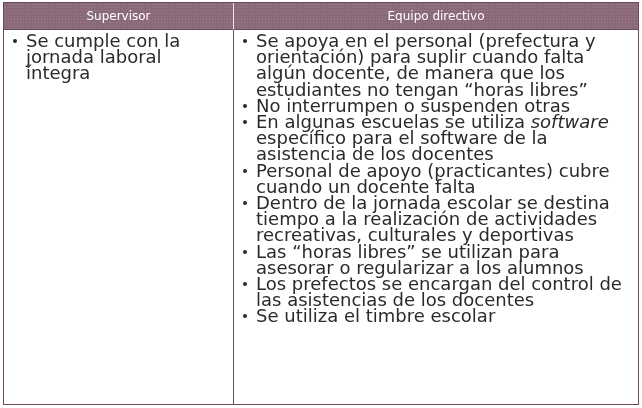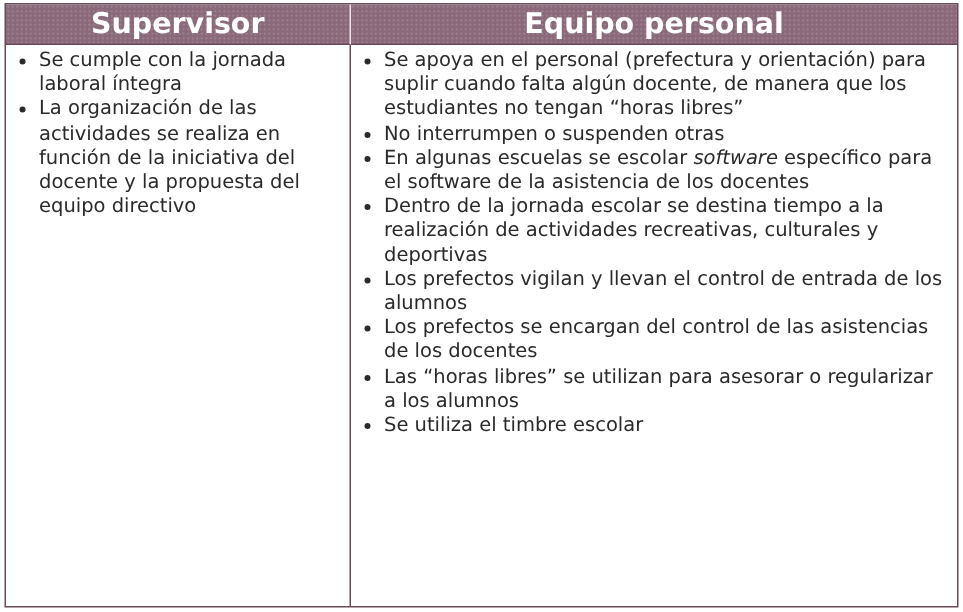--- a/index.html
+++ b/index.html
@@ -13,62 +13,61 @@
       grid-template-columns: 230px 1fr;
       grid-template-rows: 27px 1fr;
       font-family: "DejaVu Sans", "Liberation Sans", sans-serif;
       color: #2a2a2a;
     }
     .hdr {
       background: #8a6a7a;
       background-image: radial-gradient(#9c7f8d 0.6px, transparent 0.7px);
       background-size: 3px 3px;
       color: #ffffff;
-      font-weight: bold;
-      font-size: 19px;
+      font-weight: normal;
+      font-size: 12px;
       display: flex; align-items: center; justify-content: center;
       border-bottom: 1px solid #6b4a5a;
     }
     .hdr.left { border-right: 1px solid #f0e6ea; }
     .cell { padding: 3px 6px 0 5px; }
     .cell.left { border-right: 1px solid #6b4a5a; }
     ul { list-style: none; margin: 0; padding: 0; }
     li {
       position: relative;
       padding-left: 17px;
-      font-size: 13px;
+      font-size: 18px;
       line-height: 16.2px;
     }
     li::before {
       content: "";
       position: absolute; left: 4px; top: 6px;
       width: 4px; height: 4px; border-radius: 50%;
       background: #2a2a2a;
     }
     em { font-style: italic; }
   </style>
 </head>
 <body>
 
 <div class="tbl">
   <div class="hdr left">Supervisor</div>
-  <div class="hdr">Equipo personal</div>
+  <div class="hdr">Equipo directivo</div>
 
   <div class="cell left">
     <ul>
       <li>Se cumple con la jornada laboral íntegra</li>
-      <li>La organización de las actividades se realiza en función de la iniciativa del docente y la propuesta del equipo directivo</li>
     </ul>
   </div>
 
   <div class="cell">
     <ul>
       <li>Se apoya en el personal (prefectura y orientación) para suplir cuando falta algún docente, de manera que los estudiantes no tengan “horas libres”</li>
       <li>No interrumpen o suspenden otras</li>
-      <li><span>En algunas escuelas se escolar </span><em>software</em><span> específico para el software de la asistencia de los docentes</span></li>
+      <li><span>En algunas escuelas se utiliza </span><em>software</em><span> específico para el software de la asistencia de los docentes</span></li>
+      <li>Personal de apoyo (practicantes) cubre cuando un docente falta</li>
       <li>Dentro de la jornada escolar se destina tiempo a la realización de actividades recreativas, culturales y deportivas</li>
-      <li>Los prefectos vigilan y llevan el control de entrada de los alumnos</li>
+      <li>Las “horas libres” se utilizan para asesorar o regularizar a los alumnos</li>
       <li>Los prefectos se encargan del control de las asistencias de los docentes</li>
-      <li>Las “horas libres” se utilizan para asesorar o regularizar a los alumnos</li>
       <li>Se utiliza el timbre escolar</li>
     </ul>
   </div>
 </div>
 
 </body></html>

